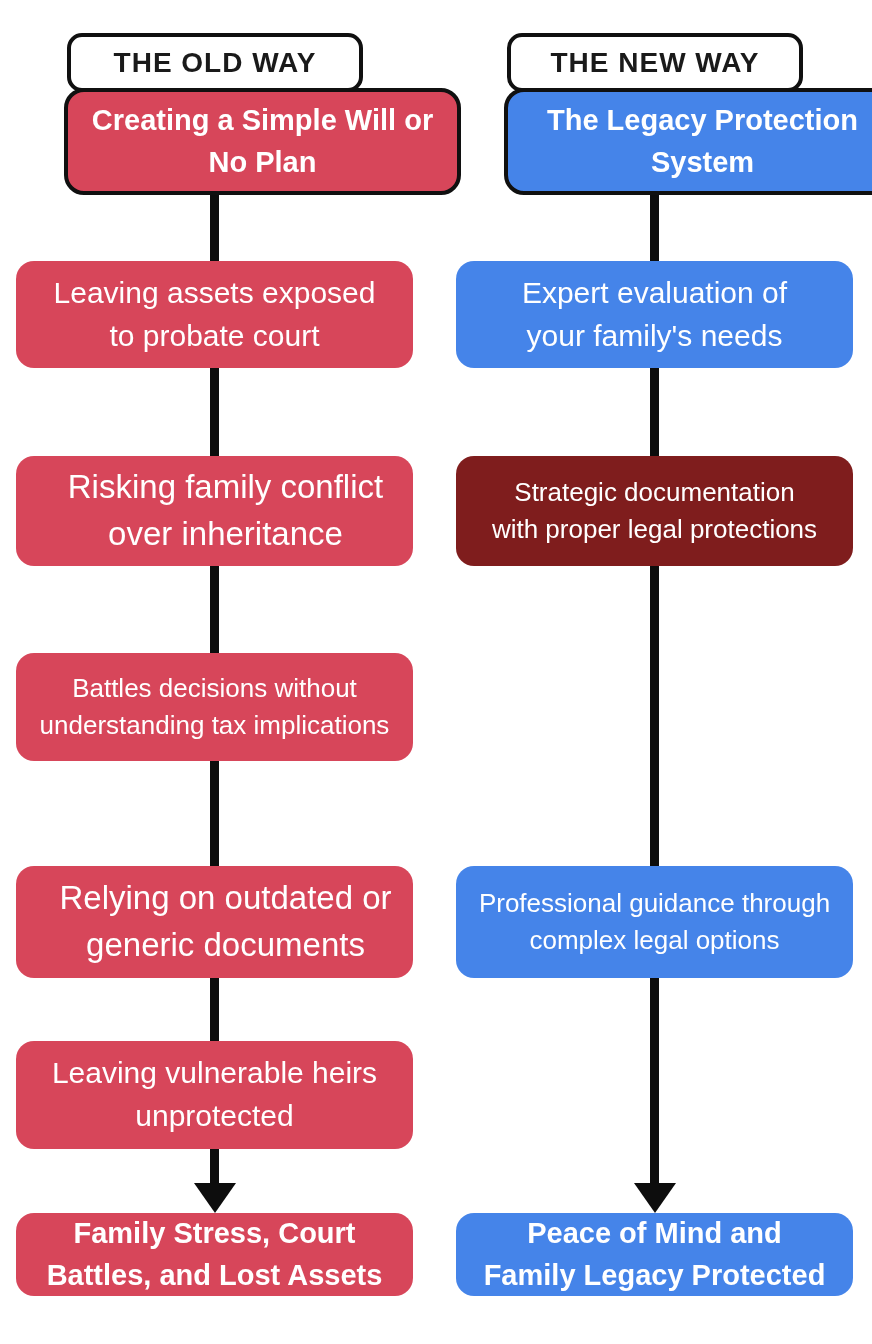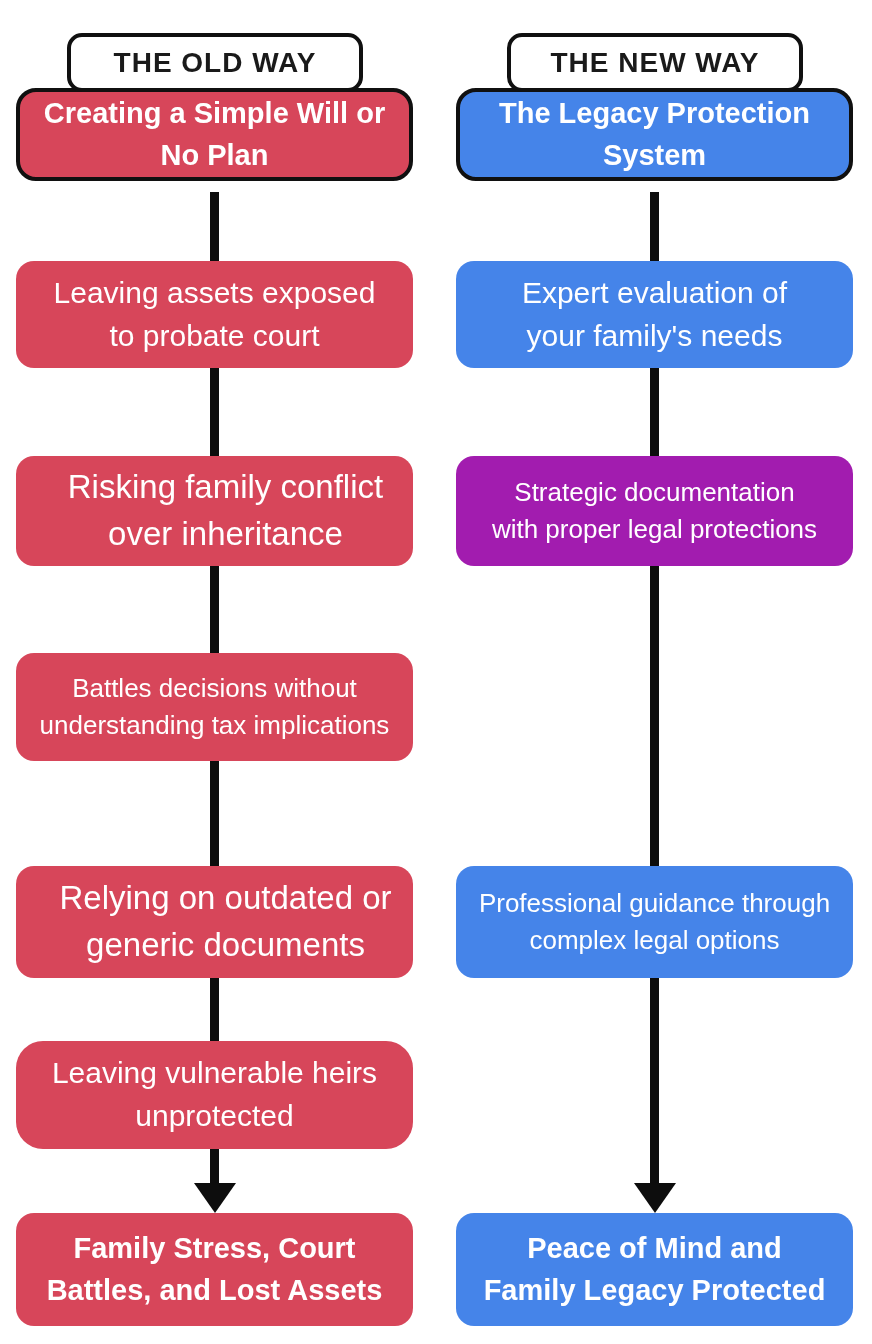--- a/index.html
+++ b/index.html
@@ -66,27 +66,27 @@
   .l-line{left:210px;top:192px;height:992px;}
   .l-arrow{left:194px;top:1183px;}
   .l-hdr{left:67px;top:33px;width:296px;height:59px;}
   .l-x{left:16px;width:397px;}
   
   .r-line{left:650px;top:192px;height:992px;}
   .r-arrow{left:634px;top:1183px;}
   .r-hdr{left:507px;top:33px;width:296px;height:59px;}
   .r-x{left:456px;width:397px;}
 
-  .row-top{top:88px;height:93px;}
+  .row-top{top:88px;height:107px;margin-left:48px;}
   .row-2{top:261px;height:107px;}
   .row-3{top:456px;height:110px;}
   .row-4{top:653px;height:108px;}
   .row-5{top:866px;height:112px;}
-  .row-6{top:1041px;height:108px;border-radius:27px;}
-  .row-result{top:1213px;height:113px;}
+  .row-6{top:1041px;height:108px;}
+  .row-result{top:1213px;height:83px;}
 </style>
 </head>
 <body>
 
 <div class="canvas">
 
   <div class="connector l-line" style="background: rgb(13, 13, 13);"></div>
   <div class="arrowhead l-arrow" style="border-top-color: rgb(13, 13, 13);"></div>
   <div class="connector r-line" style="background: rgb(13, 13, 13);"></div>
   <div class="arrowhead r-arrow" style="border-top-color: rgb(13, 13, 13);"></div>
@@ -105,20 +105,20 @@
   <div class="box red fs30 l-x row-6" style="background: rgb(215, 70, 90); color: rgb(255, 255, 255);">Leaving vulnerable heirs
 unprotected</div>
   <div class="box red bold fs29 l-x row-result" style="background: rgb(215, 70, 90); color: rgb(255, 255, 255);">Family Stress, Court
 Battles, and Lost Assets</div>
 
   <div class="box blue bordered bold fs29 r-x row-top" style="background: rgb(69, 132, 233); color: rgb(255, 255, 255);">The Legacy Protection
 System</div>
   <div class="hdr r-hdr" style="background: rgb(255, 255, 255); color: rgb(26, 26, 26);">THE NEW WAY</div>
   <div class="box blue fs30 r-x row-2" style="background: rgb(69, 132, 233); color: rgb(255, 255, 255);">Expert evaluation of
 your family's needs</div>
-  <div class="box blue fs26 r-x row-3" style="background: #a21caf; color: rgb(255, 255, 255);">Strategic documentation
+  <div class="box blue fs26 r-x row-3" style="background: #7f1d1d; color: rgb(255, 255, 255);">Strategic documentation
 with proper legal protections</div>
   <div class="box blue fs26 r-x row-5" style="background: rgb(69, 132, 233); color: rgb(255, 255, 255);">Professional guidance through
 complex legal options</div>
   <div class="box blue bold fs29 r-x row-result" style="background: rgb(69, 132, 233); color: rgb(255, 255, 255);">Peace of Mind and
 Family Legacy Protected</div>
 
 </div>
 
 </body></html>

